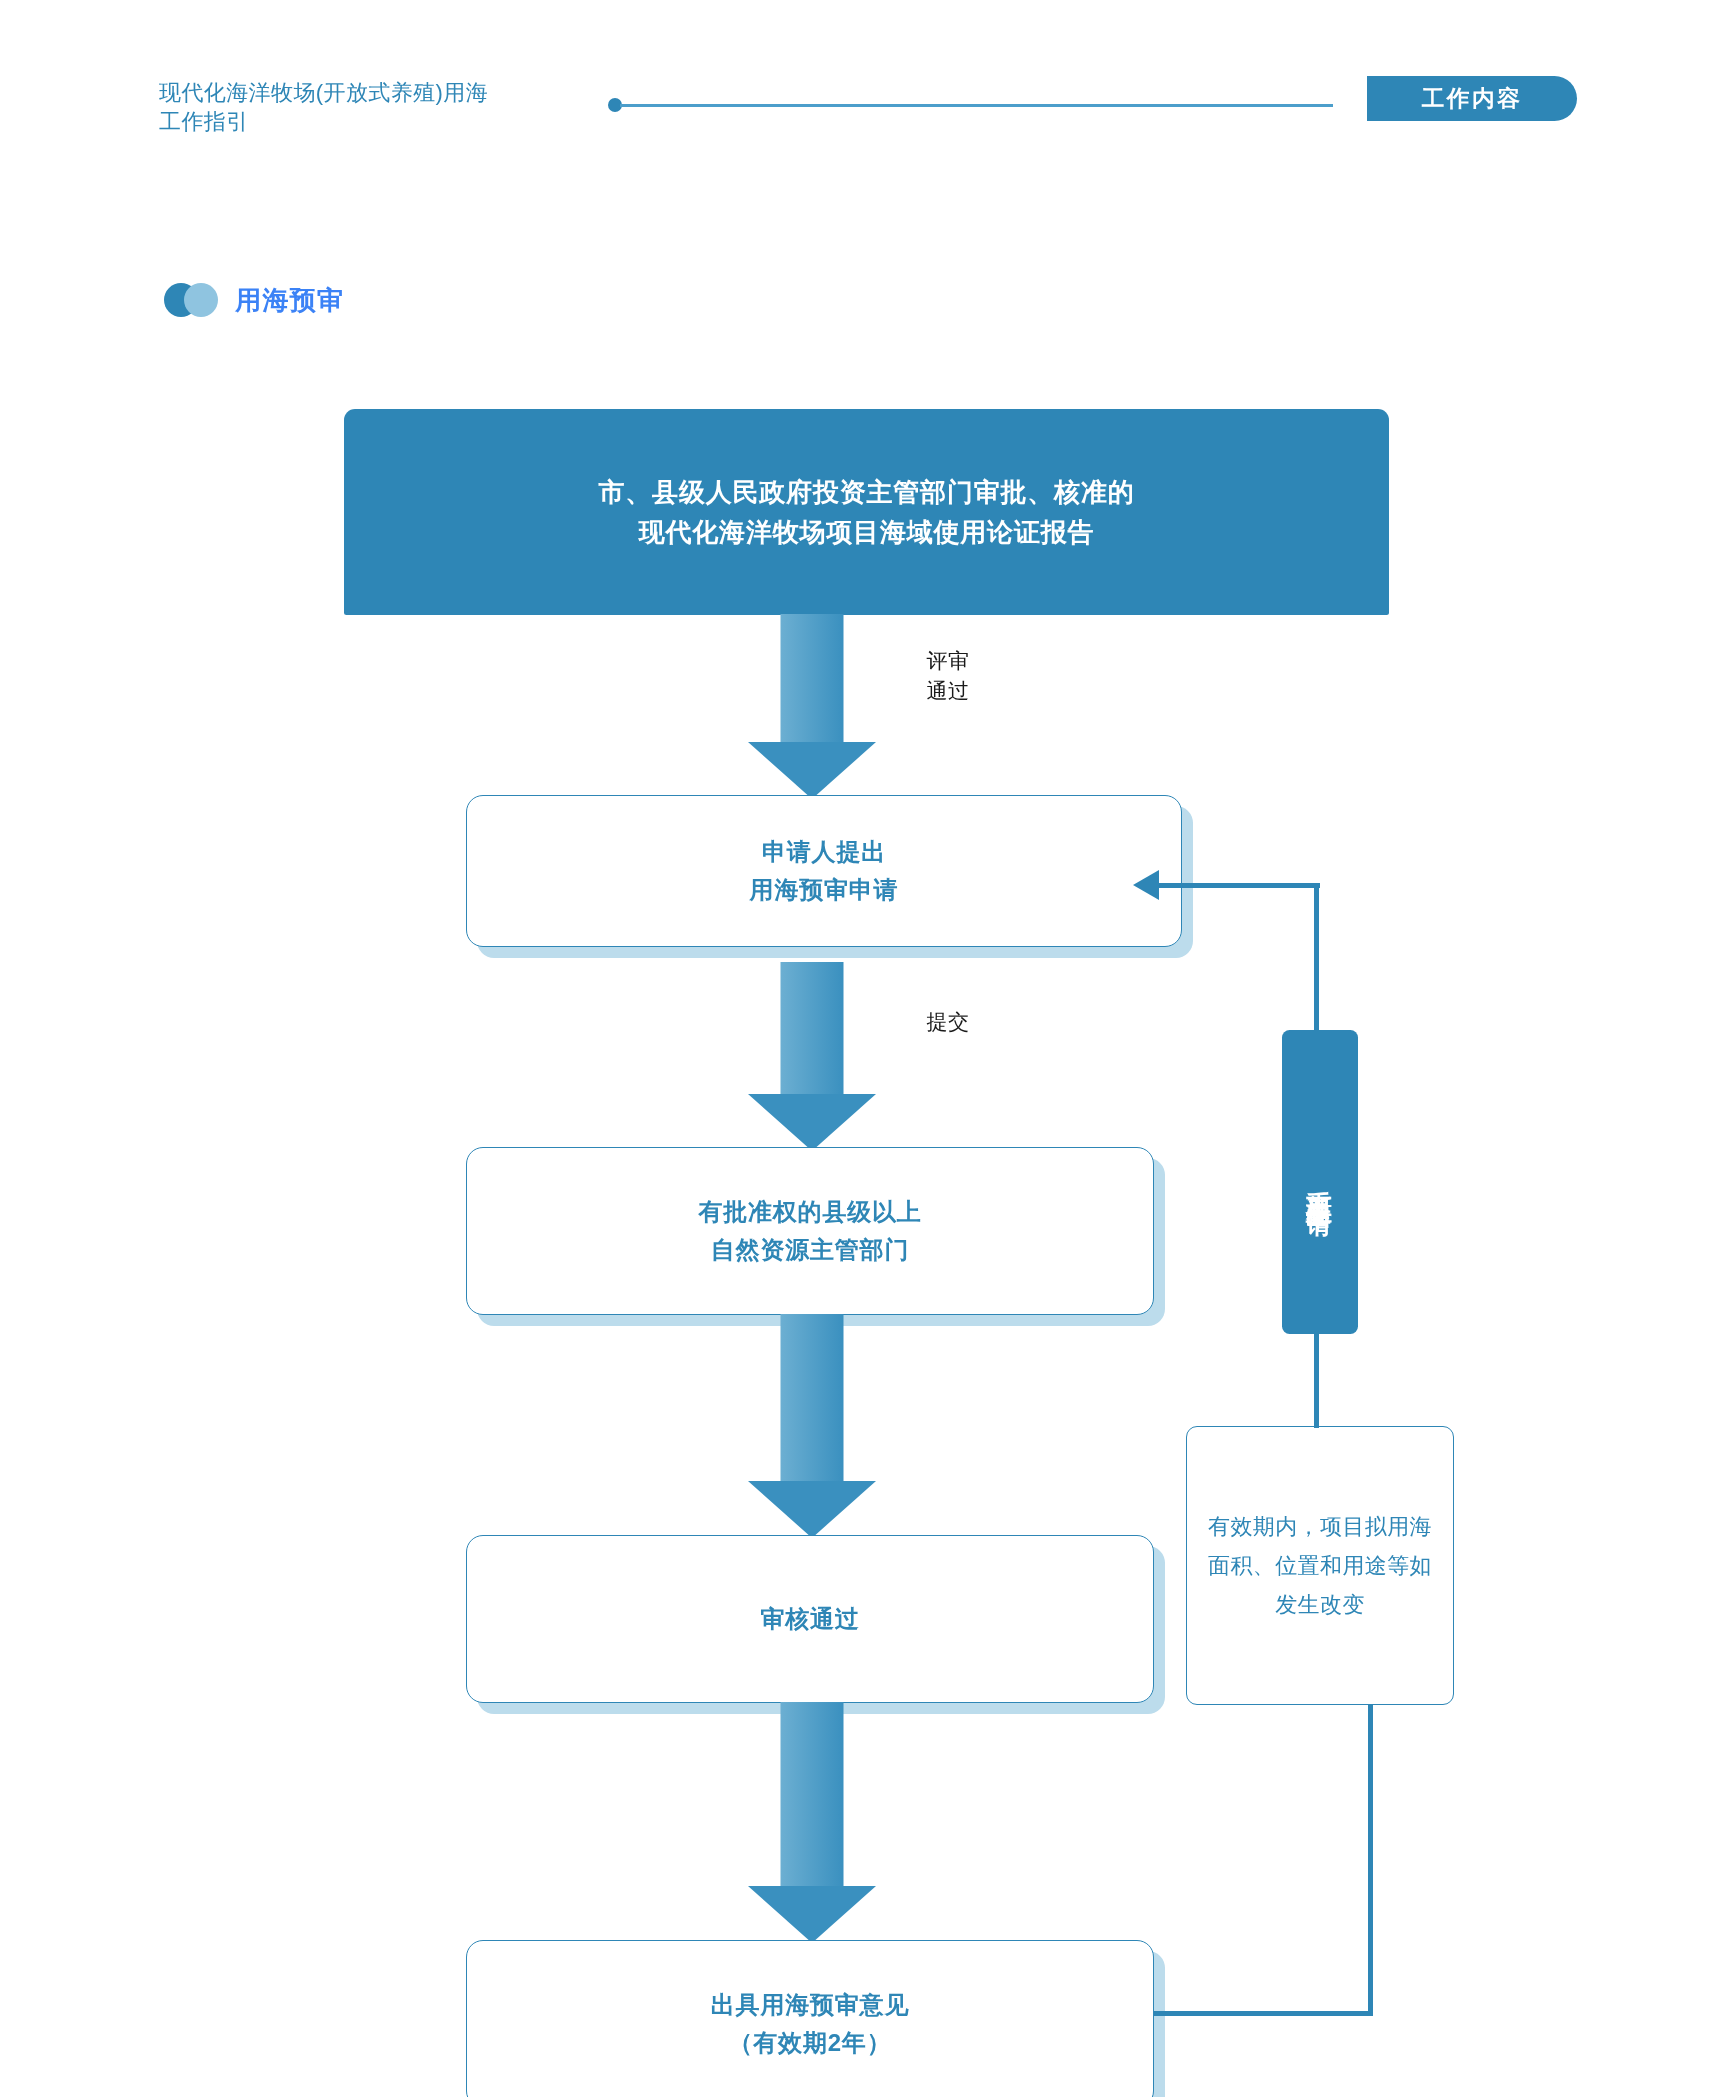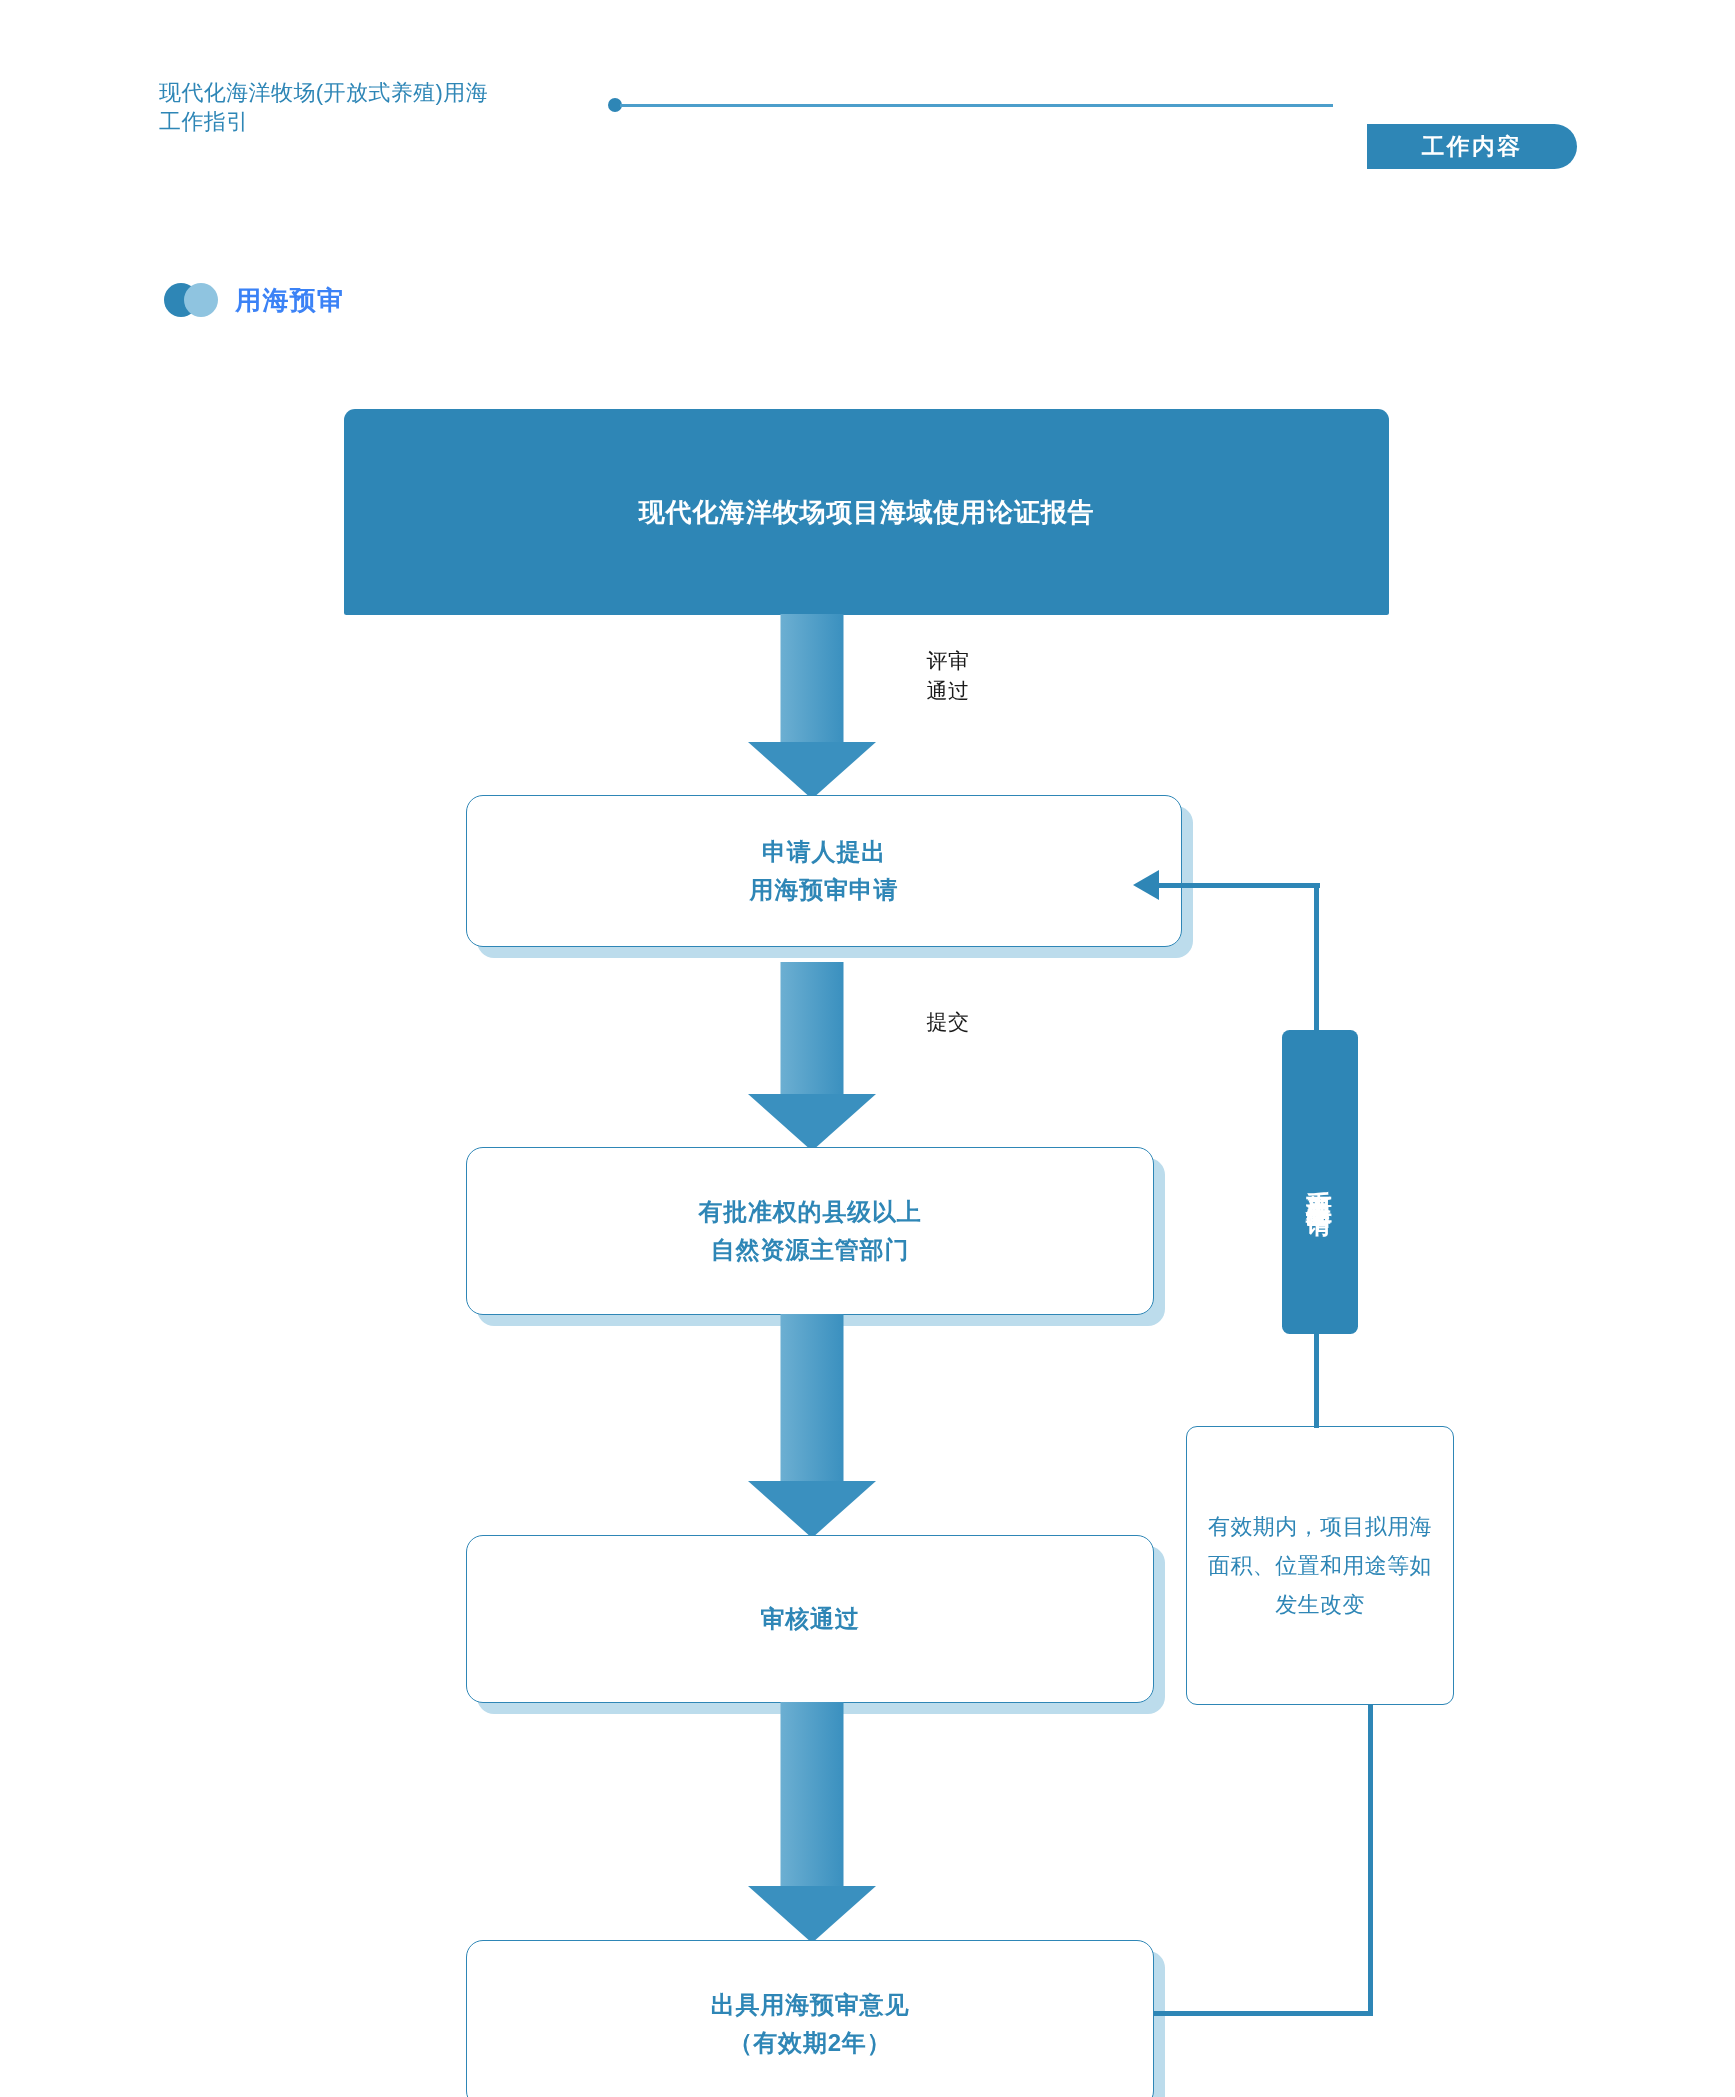--- a/index.html
+++ b/index.html
@@ -23,21 +23,21 @@
     border-radius:50%;background:#2E86B6;
   }
   .hdr-line{
     position:absolute;left:620px;top:104px;width:713px;height:2.9px;
     background:#4C9ECB;
   }
   .hdr-badge{
     position:absolute;left:1367px;top:76px;width:210px;height:45px;
     background:#2E86B6;border-radius:0 22.7px 22.7px 0;
     color:#ffffff;font-weight:bold;font-size:22.7px;letter-spacing:2.5px;
-    display:flex;align-items:center;justify-content:center;margin-top:48px;
+    display:flex;align-items:center;justify-content:center;
   }
 
   
   .sect{position:absolute;left:164px;top:277px;height:46px;display:flex;align-items:center;}
   .sect-icon{position:relative;width:67px;height:34px;flex:none;}
   .sect-icon .c1{position:absolute;left:0;top:0;width:34px;height:34px;border-radius:50%;background:#2E86B6;}
   .sect-icon .c2{position:absolute;left:20px;top:0;width:34px;height:34px;border-radius:50%;background:#8FC4E0;}
   .sect-label{font-size:26px;font-weight:bold;color:#3b82f6;letter-spacing:1.3px;margin-left:4.2px;}
 
   
@@ -146,20 +146,21 @@
     <div class="sect-icon">
       <div class="c1"></div>
       <div class="c2"></div>
     </div>
     <div class="sect-label">用海预审</div>
   </div>
 
   <div class="flow">
 
     <div class="box-top">
+      <div>市、县级人民政府投资主管部门审批、核准的</div>
       <div>现代化海洋牧场项目海域使用论证报告</div>
     </div>
 
     <div class="arrow a1">
       <div class="shaft"></div>
       <div class="head"></div>
     </div>
     <div class="arrow-label lab1">
       <div>评审</div>
       <div>通过</div>

